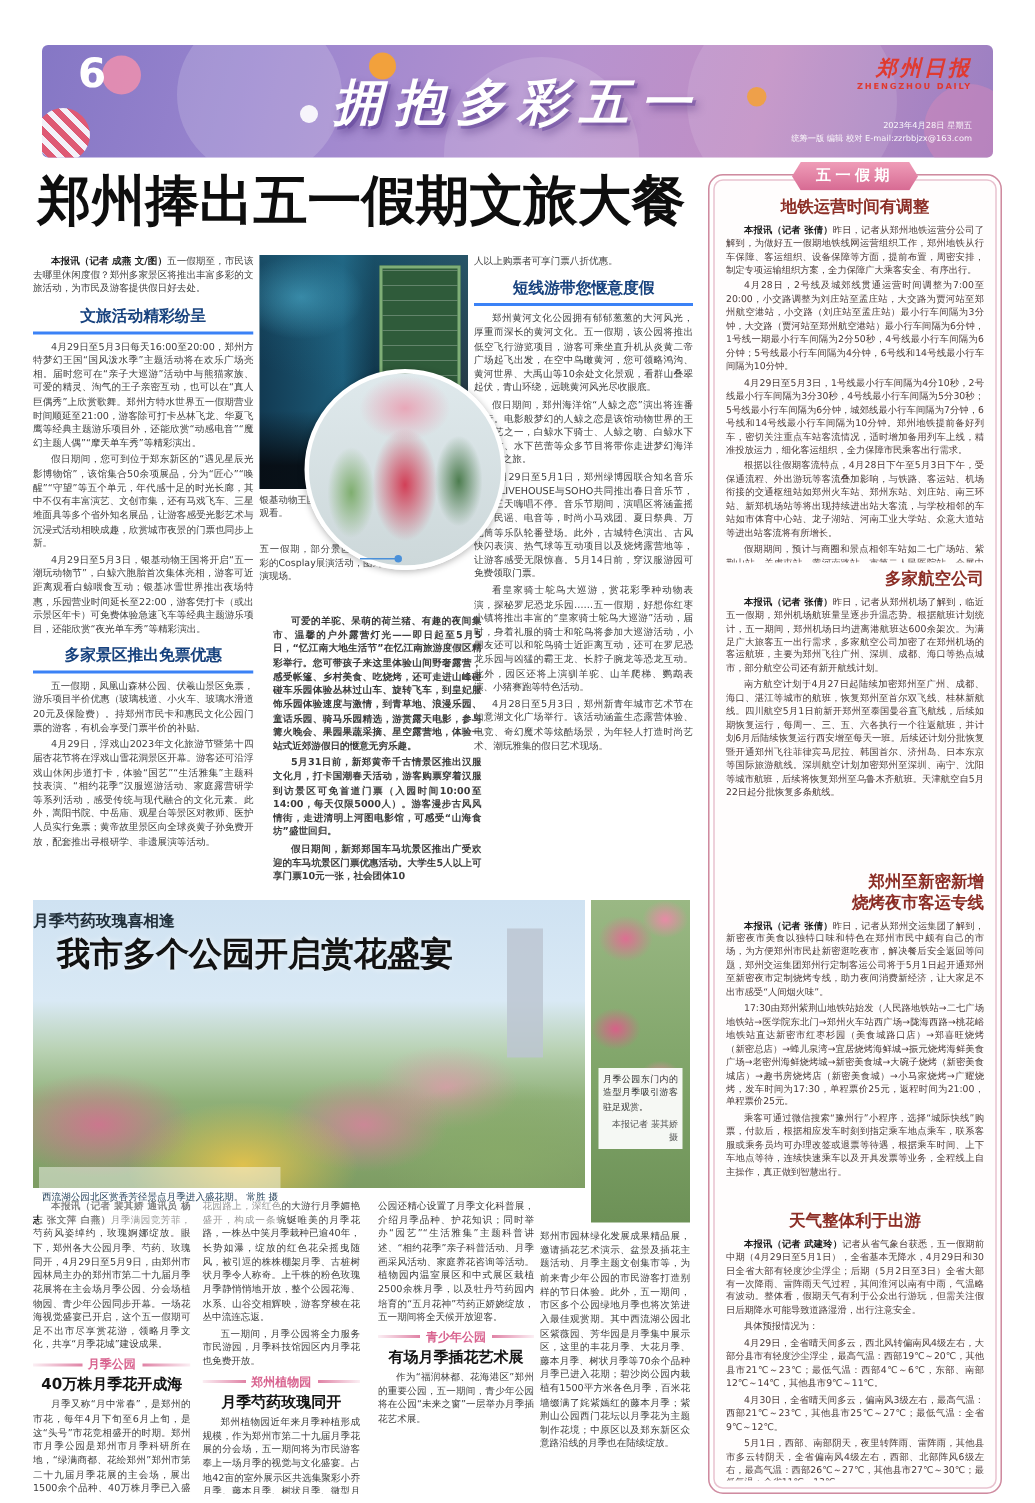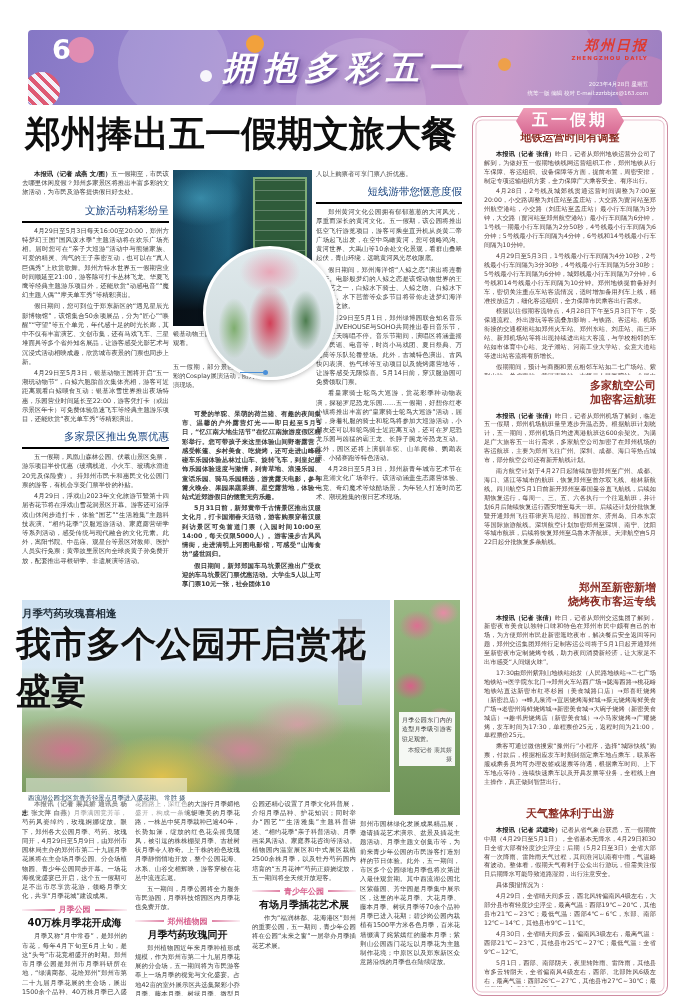--- a/index.html
+++ b/index.html
@@ -19,22 +19,22 @@
   .banner-info{position:absolute;right:14px;top:50px;text-align:right;color:rgba(255,255,255,.92);
     font-size:5.5px;line-height:1.7;}
   
   .headline{position:absolute;left:18px;top:110px;width:446px;text-align:center;
     font-size:36px;font-weight:900;color:#0e0e0e;}
   
   p.bt{margin:0 0 2px;font-size:6.4px;line-height:1.44;text-align:justify;color:#3d3d3d;text-indent:12px;}
   p.bt strong{color:#1c1c1c;}
   p.cont{text-indent:0;}
   .colblock{position:absolute;overflow:hidden;}
-  .subhead{font-size:10.5px;font-weight:normal;color:#17427e;text-align:right;
-    border-bottom:2px solid #000000;padding:2px 0 3px;margin:4px 0 4px;}
+  .subhead{font-size:10.5px;font-weight:bold;color:#17427e;text-align:center;
+    border-bottom:2px solid #3b82f6;padding:2px 0 3px;margin:4px 0 4px;}
   
   .photo1{position:absolute;left:173px;top:170px;width:139px;height:156px;overflow:hidden;background:
     linear-gradient(200deg,rgba(40,120,150,.5),transparent 60%),
     radial-gradient(60px 40px at 20% 18%,rgba(70,160,190,.8),transparent 70%),
     linear-gradient(90deg,#123a52 0%,#1d5d7a 40%,#0f3246 55%,#27323a 100%);}
   .board{position:absolute;right:5px;top:7px;width:54px;height:116px;background:#2f5b3a;
     border:2px solid #7fae77;box-sizing:border-box;
     background-image:repeating-linear-gradient(0deg,rgba(255,255,255,.25) 0 1px,transparent 1px 10px);}
   .crowd{position:absolute;left:0;bottom:0;width:100%;height:52px;
     background:linear-gradient(180deg,transparent,rgba(6,9,14,.88) 70%);}
@@ -61,35 +61,35 @@
     radial-gradient(26px 22px at 35% 12%,#dd6f92,transparent 70%),
     radial-gradient(22px 18px at 75% 6%,#e78ba6,transparent 70%),
     radial-gradient(24px 20px at 25% 40%,#d76188,transparent 70%),
     radial-gradient(20px 16px at 70% 55%,#e287a2,transparent 70%),
     linear-gradient(180deg,#9ab884 0%,#7fa468 55%,#6d9157 100%);}
   .bubble{position:absolute;left:5px;top:112px;width:56px;background:rgba(255,255,255,.93);
     font-size:6px;line-height:1.55;color:#333;padding:3px;box-sizing:border-box;text-align:justify;}
   .bubble .credit{display:block;text-align:right;margin-top:2px;color:#555;}
   .fkicker{position:absolute;left:22px;top:607px;width:368px;text-align:left;
     font-size:10.5px;font-weight:bold;color:#22303b;z-index:2;}
-  .ftitle{position:absolute;left:16px;top:621px;width:374px;font-size:35px;font-weight:900;color:#121212;
+  .ftitle{position:absolute;left:38px;top:621px;width:374px;font-size:22px;font-weight:900;color:#121212;
     text-shadow:0 0 4px rgba(255,255,255,.75);z-index:2;}
   .fcap{position:absolute;left:26px;top:778px;font-size:6.4px;color:#1f3d57;
     background:rgba(255,255,255,.45);padding:16px 2px;z-index:2;}
   .flab{display:flex;align-items:center;gap:4px;color:#d8638f;font-size:8px;font-weight:bold;margin:3px 0 1px;}
   .flab::before,.flab::after{content:"";flex:1;height:2px;}
   .flab::before{background:linear-gradient(90deg,rgba(216,99,143,.1),rgba(216,99,143,.8));}
   .flab::after{background:linear-gradient(90deg,rgba(216,99,143,.8),rgba(216,99,143,.1));}
   .ftit2{font-size:10px;font-weight:bold;color:#141414;text-align:center;margin:0 0 2px;}
   
   .sidebar{position:absolute;left:472px;top:116px;width:196px;height:880px;box-sizing:border-box;
     border:1px solid #cf8ba0;border-radius:10px;background:#fffdfd;
     box-shadow:inset 0 0 0 2.5px #fff,inset 0 0 0 3.5px #e9c2cf;}
   .tab{position:absolute;left:50%;top:-9px;transform:translateX(-50%);z-index:5;
-    background:linear-gradient(180deg,#ef9db8,#d76a93);color:#fff;font-size:16px;font-weight:bold;
+    background:linear-gradient(180deg,#ef9db8,#d76a93);color:#fff;font-size:10px;font-weight:bold;
     letter-spacing:3px;padding:2px 16px 3px;white-space:nowrap;
     clip-path:polygon(0 50%,7% 0,93% 0,100% 50%,93% 100%,7% 100%);}
   .sb-art{position:absolute;left:11px;right:11px;overflow:hidden;}
   .sb-title{font-size:11px;font-weight:bold;color:#8c2e26;text-align:center;line-height:1.25;margin:0 0 5px;}
   .sb-title span{display:block;text-align:right;}
   .sb-art p.bt{font-size:6.2px;color:#4a3b39;}
 </style>
 </head>
 <body>
 
@@ -206,21 +206,20 @@
     <p class="bt"><strong>本报讯（记者 张倩）</strong><span>昨日，记者从郑州地铁运营分公司了解到，为做好五一假期地铁线网运营组织工作，郑州地铁从行车保障、客运组织、设备保障等方面，提前布置，周密安排，制定专项运输组织方案，全力保障广大乘客安全、有序出行。</span></p>
     <p class="bt">4月28日，2号线及城郊线贯通运营时间调整为7:00至20:00，小交路调整为刘庄站至孟庄站，大交路为贾河站至郑州航空港站，小交路（刘庄站至孟庄站）最小行车间隔为3分钟，大交路（贾河站至郑州航空港站）最小行车间隔为6分钟，1号线一期最小行车间隔为2分50秒，4号线最小行车间隔为6分钟；5号线最小行车间隔为4分钟，6号线和14号线最小行车间隔为10分钟。</p>
     <p class="bt">4月29日至5月3日，1号线最小行车间隔为4分10秒，2号线最小行车间隔为3分30秒，4号线最小行车间隔为5分30秒；5号线最小行车间隔为6分钟，城郊线最小行车间隔为7分钟，6号线和14号线最小行车间隔为10分钟。郑州地铁提前备好列车，密切关注重点车站客流情况，适时增加备用列车上线，精准投放运力，细化客运组织，全力保障市民乘客出行需求。</p>
     <p class="bt">根据以往假期客流特点，4月28日下午至5月3日下午，受保通流程、外出游玩等客流叠加影响，与铁路、客运站、机场衔接的交通枢纽站如郑州火车站、郑州东站、刘庄站、南三环站、新郑机场站等将出现持续进出站大客流，与学校相邻的车站如市体育中心站、龙子湖站、河南工业大学站、众意大道站等进出站客流将有所增长。</p>
     <p class="bt">假期期间，预计与商圈和景点相邻车站如二七广场站、紫荆山站、关虎屯站、黄河南路站、市第二人民医院站、会展中心站、惠济桥站等将有一定幅度的增长。请广大市民乘客提前做好出行安排，尽量错峰出行，如遇车站大客流，请根据工作人员指引，有序乘车。</p>
   </div>
 
   <div class="sb-art" style="top:262px;height:198px;">
     <h3 class="sb-title">
         <span>多家航空公司</span>
-        <span>加密客运航班</span>
       </h3>
     <p class="bt"><strong>本报讯（记者 张倩）</strong><span>昨日，记者从郑州机场了解到，临近五一假期，郑州机场航班量呈逐步升温态势。根据航班计划统计，五一期间，郑州机场日均进离港航班达600余架次。为满足广大旅客五一出行需求，多家航空公司加密了在郑州机场的客运航班，主要为郑州飞往广州、深圳、成都、海口等热点城市，部分航空公司还有新开航线计划。</span></p>
     <p class="bt">南方航空计划于4月27日起陆续加密郑州至广州、成都、海口、湛江等城市的航班，恢复郑州至首尔双飞线、桂林新航线。四川航空5月1日前新开郑州至泰国曼谷直飞航线，后续如期恢复运行，每周一、三、五、六各执行一个往返航班，并计划6月后陆续恢复运行西安增至每天一班。后续还计划分批恢复暨开通郑州飞往菲律宾马尼拉、韩国首尔、济州岛、日本东京等国际旅游航线。深圳航空计划加密郑州至深圳、南宁、沈阳等城市航班，后续将恢复郑州至乌鲁木齐航班。天津航空自5月22日起分批恢复多条航线。</p>
   </div>
 
   <div class="sb-art" style="top:464px;height:222px;">
     <h3 class="sb-title">
         <span>郑州至新密新增</span>
         <span>烧烤夜市客运专线</span>
       </h3>

